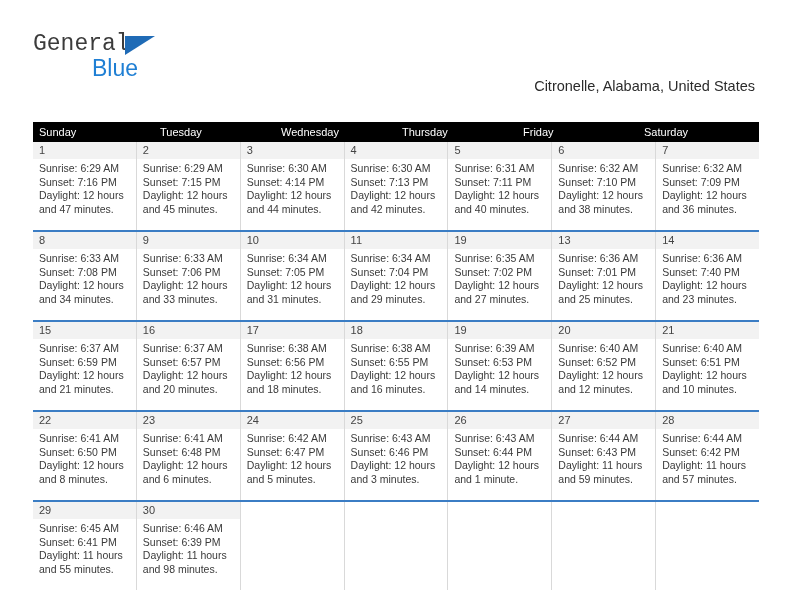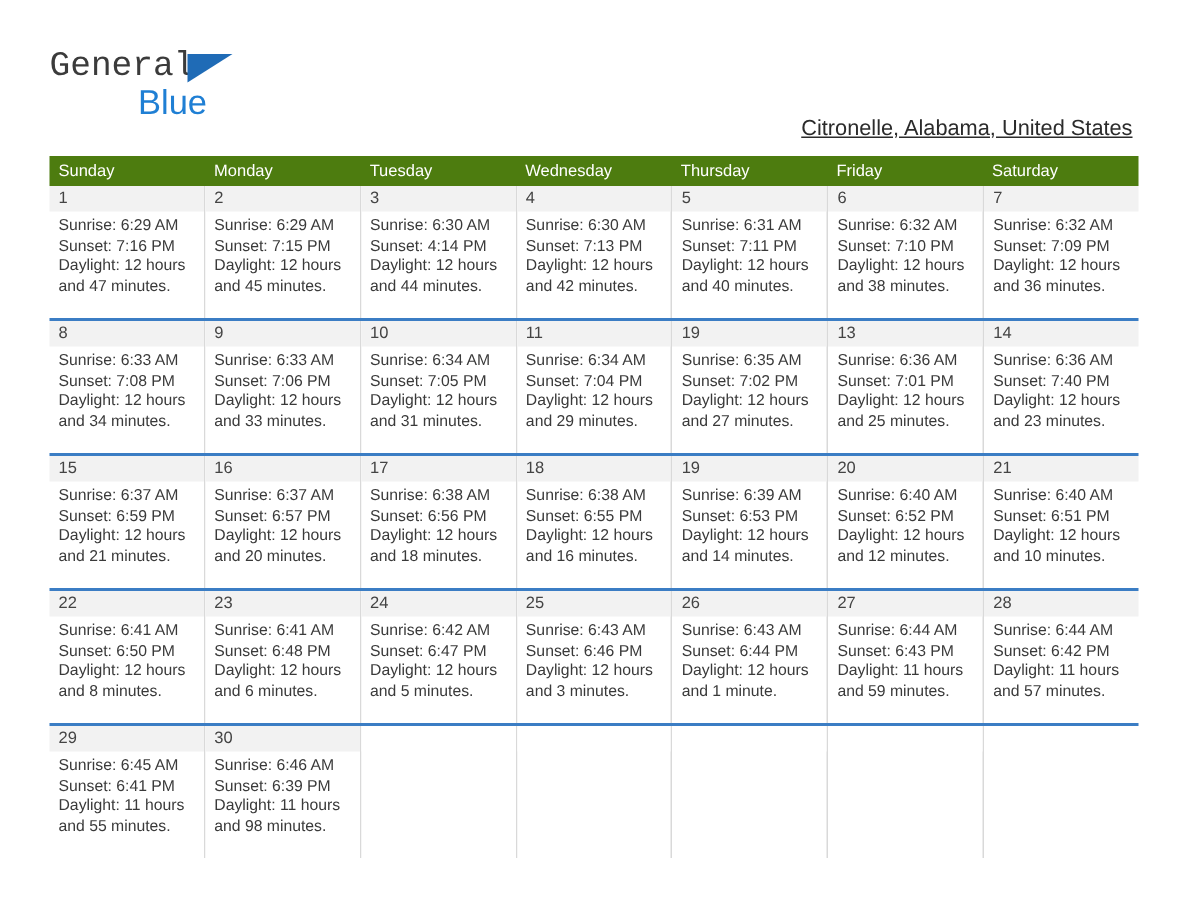--- a/index.html
+++ b/index.html
@@ -82,35 +82,35 @@
     white-space: nowrap;
   }
   .subtitle {
     position: absolute;
     right: 37px;
     top: 78px;
     font-size: 14.5px;
     color: #2b2b2b;
     text-align: left;
     white-space: nowrap;
-    text-decoration: underline;
   }
 
   
   .calendar {
     position: absolute;
     left: 33px;
     top: 104px;
     width: 726px;
   }
   .weekdays {
     display: flex;
     width: 100%;
-    background: #4d7c0f;
+    background: #000000;
     height: 20px;
+    margin-top: 18px;
   }
   .weekday {
     flex: 1 1 0;
     color: #ffffff;
     font-size: 11px;
     line-height: 20px;
     padding-left: 6px;
     box-sizing: border-box;
     white-space: nowrap;
   }
@@ -172,21 +172,20 @@
       <span class="logo-blue">Blue</span>
     </div>
 
     <div class="subtitle">Citronelle, Alabama, United States</div>
   </div>
 
   <div class="calendar">
 
     <div class="weekdays">
       <div class="weekday">Sunday</div>
-      <div class="weekday">Monday</div>
       <div class="weekday">Tuesday</div>
       <div class="weekday">Wednesday</div>
       <div class="weekday">Thursday</div>
       <div class="weekday">Friday</div>
       <div class="weekday">Saturday</div>
     </div>
 
     <div id="weeks-container">
         <div class="week">
           <div class="day">

